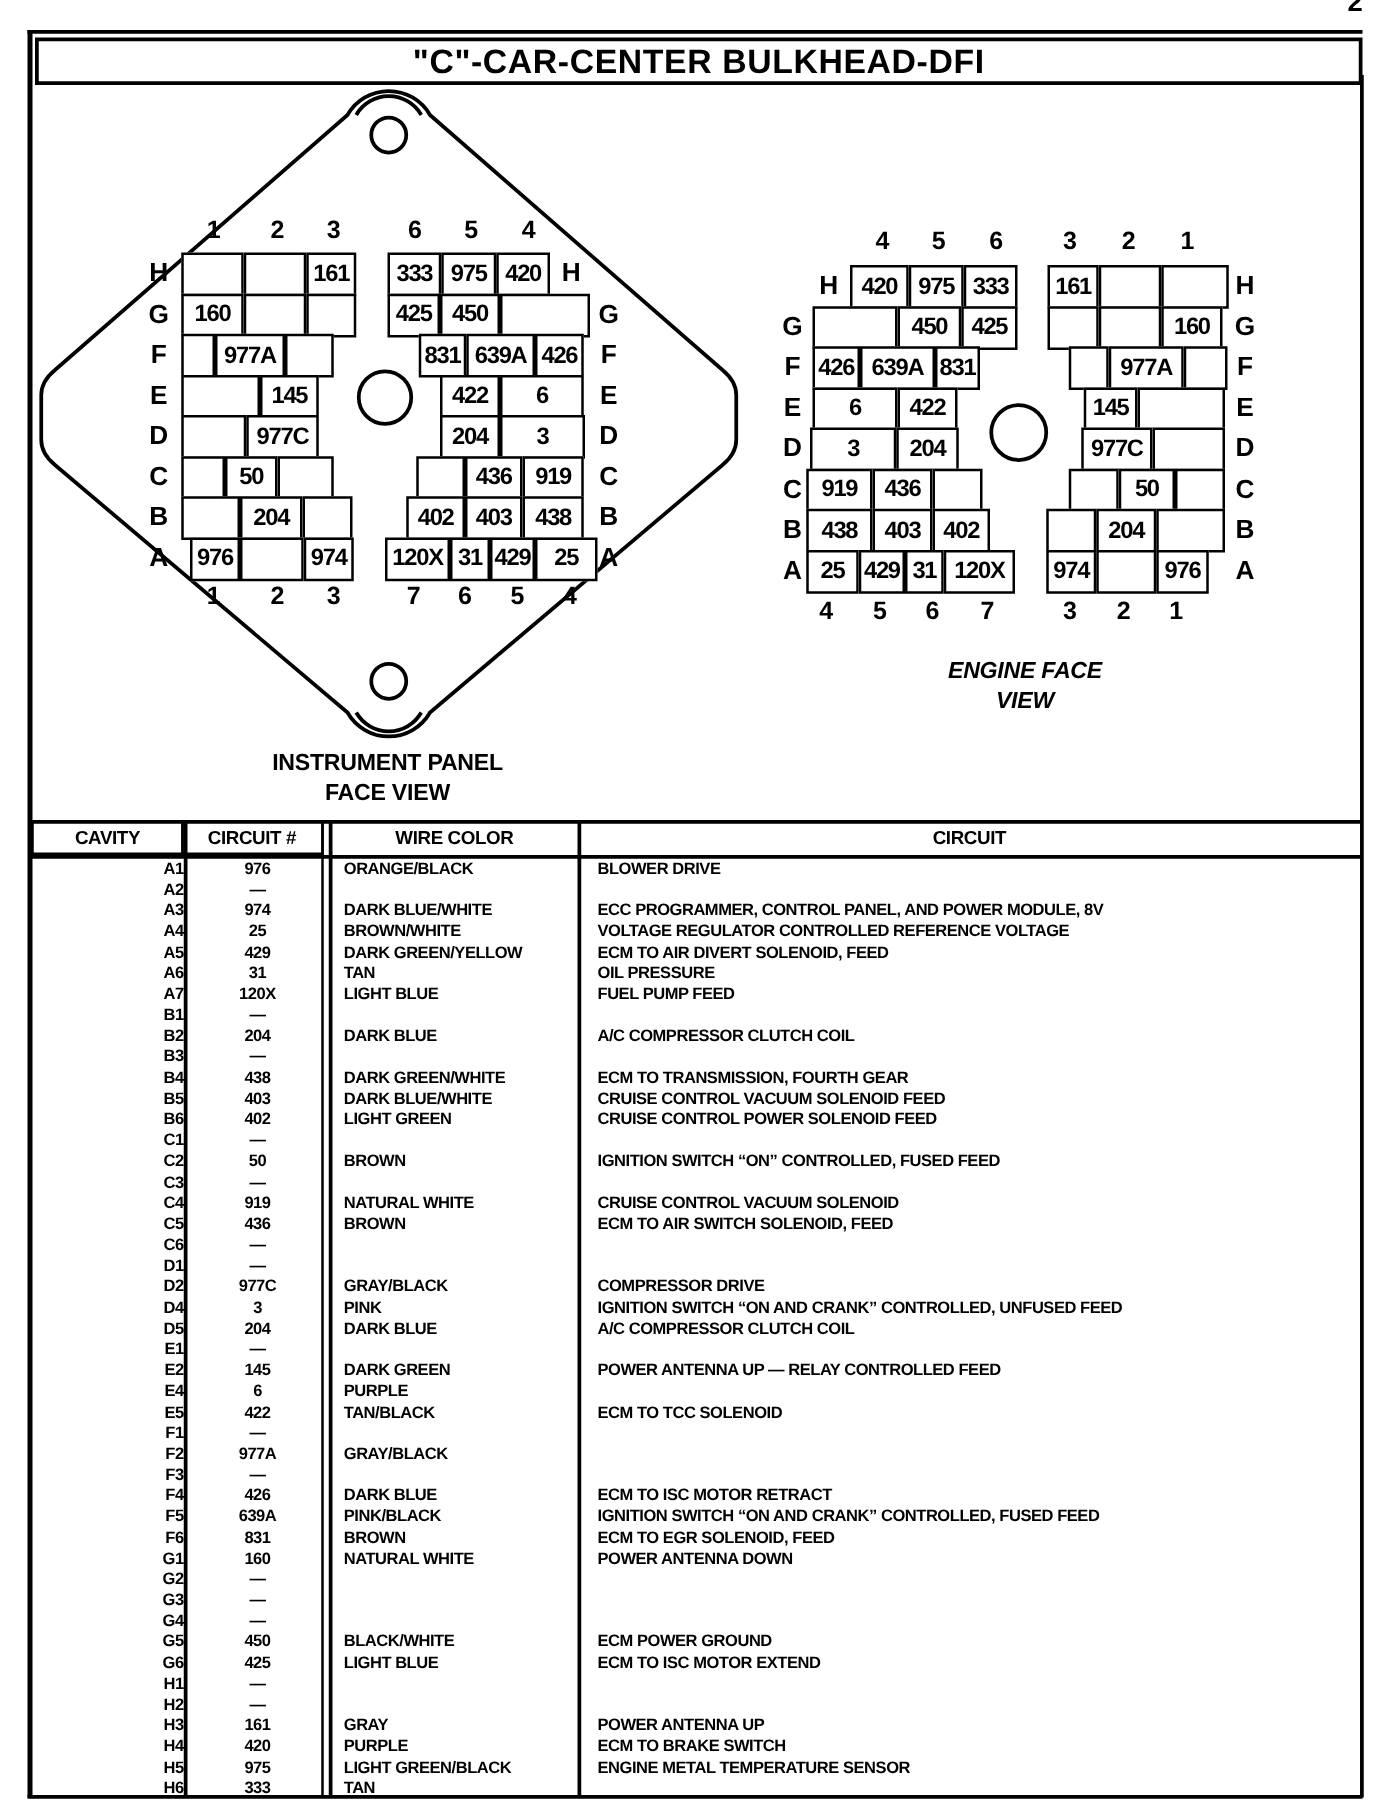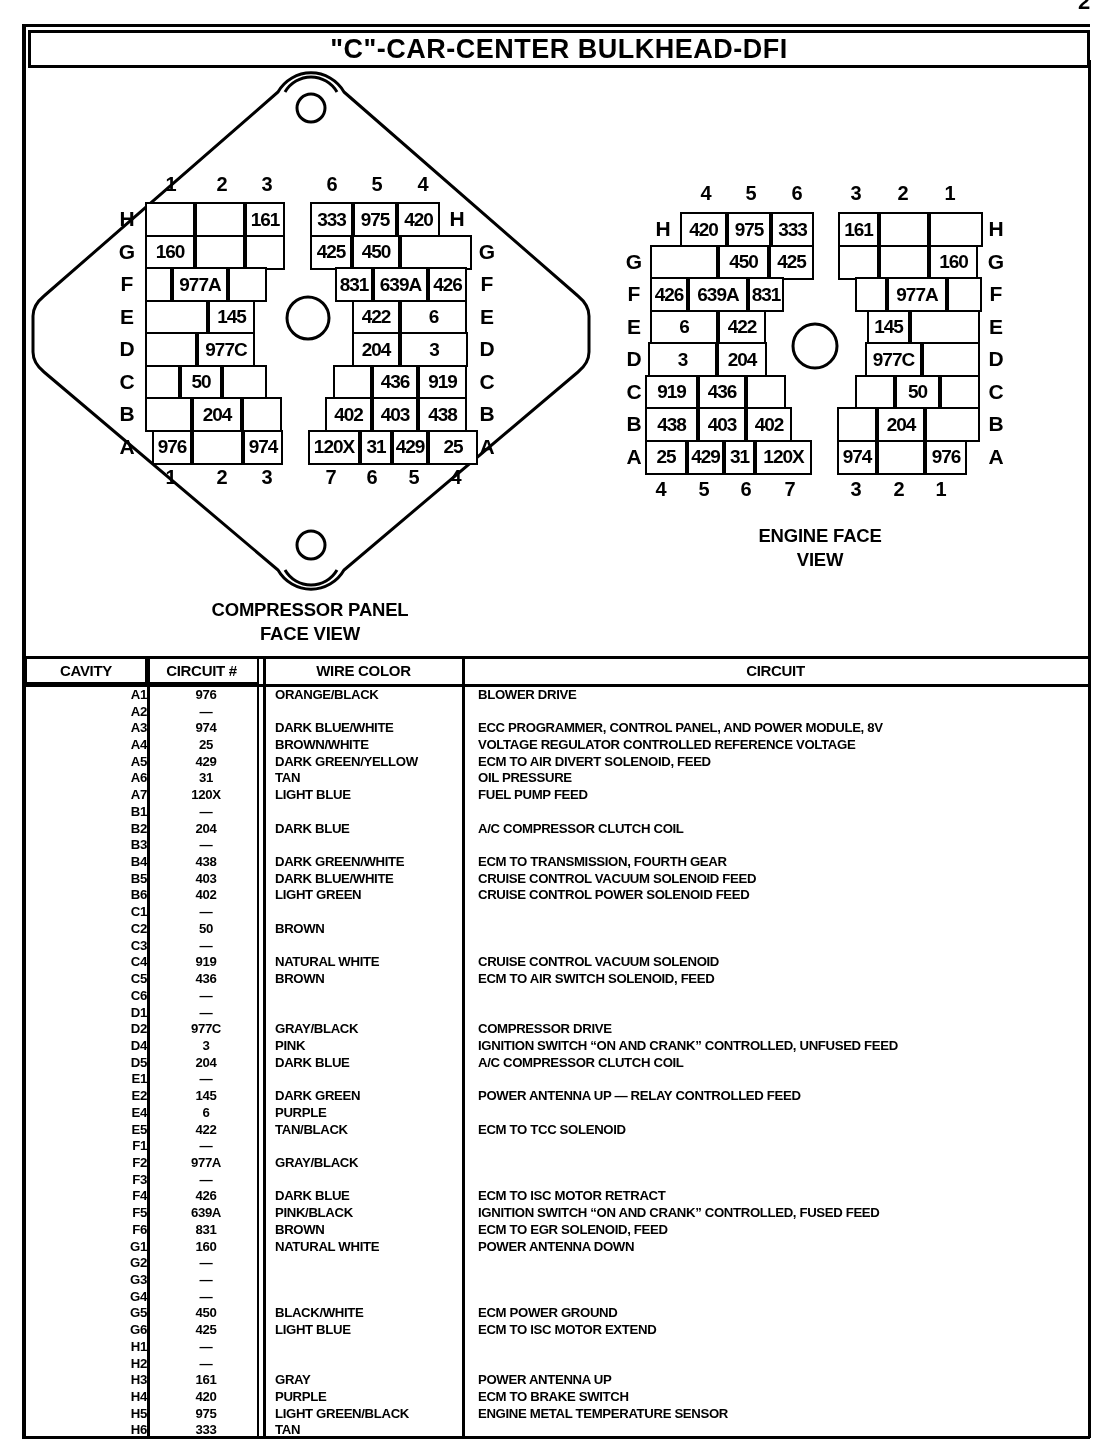--- a/index.html
+++ b/index.html
@@ -208,24 +208,24 @@
       <div class="cnum" style="left: 661px; top: 478px;">4</div>
       <div class="cnum" style="left: 704px; top: 478px;">5</div>
       <div class="cnum" style="left: 746px; top: 478px;">6</div>
       <div class="cnum" style="left: 790px; top: 478px;">7</div>
       <div class="cnum" style="left: 856px; top: 478px;">3</div>
       <div class="cnum" style="left: 899px; top: 478px;">2</div>
       <div class="cnum" style="left: 941px; top: 478px;">1</div>
     </div>
 
   <div class="caption" style="left:310px;top:598px;">
-    <div>COMPRESSOR PANEL</div>
+    <div>INSTRUMENT PANEL</div>
     <div>FACE VIEW</div>
   </div>
-  <div class="caption" style="left:820px;top:524px;">
+  <div class="caption" style="left:820px;top:524px;font-style:italic;">
     <div>ENGINE FACE</div>
     <div>VIEW</div>
   </div>
 
   <div class="ptable">
     <div class="thead-top"></div>
     <div class="hc box" style="left:0;width:122px;">CAVITY</div>
     <div class="hc box" style="left:119.5px;width:114px;">CIRCUIT #</div>
     <div class="hc" style="left:240px;width:197px;">WIRE COLOR</div>
     <div class="hc" style="left:437px;width:627px;">CIRCUIT</div>
@@ -316,20 +316,21 @@
         <div class="trow">
           <div class="tc tc0">C1</div>
           <div class="tc tc1">—</div>
           <div class="tc tc2"></div>
           <div class="tc tc3"></div>
         </div>
         <div class="trow">
           <div class="tc tc0">C2</div>
           <div class="tc tc1">50</div>
           <div class="tc tc2">BROWN</div>
+          <div class="tc tc3">IGNITION SWITCH “ON” CONTROLLED, FUSED FEED</div>
         </div>
         <div class="trow">
           <div class="tc tc0">C3</div>
           <div class="tc tc1">—</div>
           <div class="tc tc2"></div>
           <div class="tc tc3"></div>
         </div>
         <div class="trow">
           <div class="tc tc0">C4</div>
           <div class="tc tc1">919</div>

